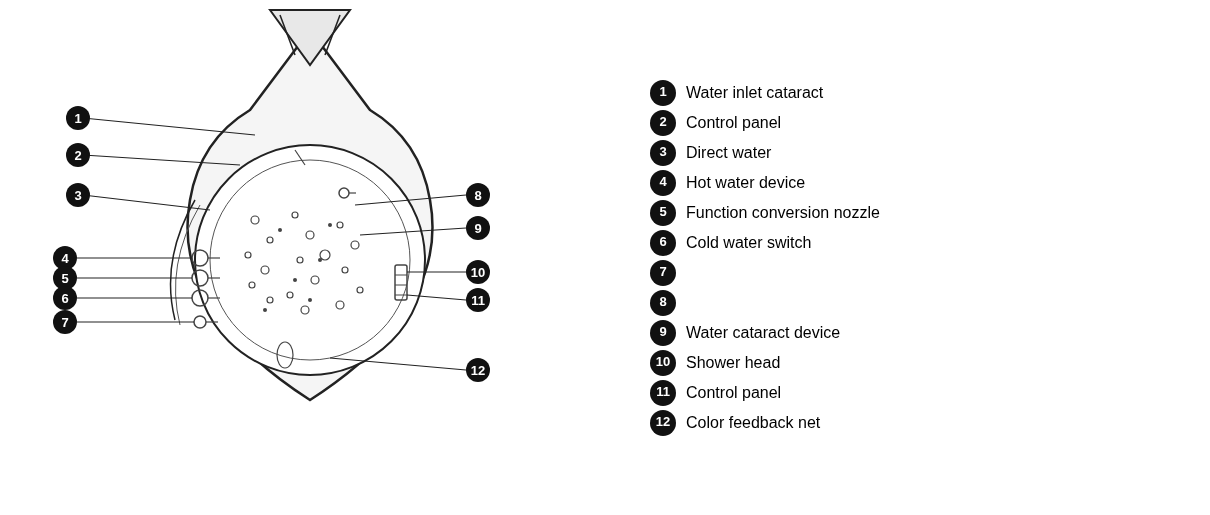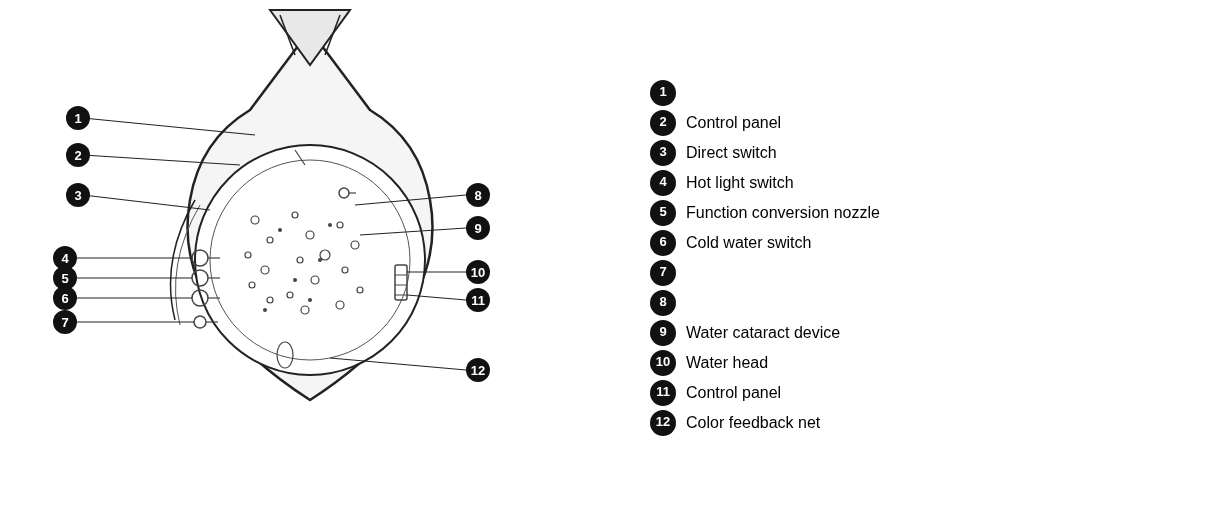--- a/index.html
+++ b/index.html
@@ -177,32 +177,33 @@
       <circle cx="478" cy="370" r="12" fill="#111"></circle>
       <text x="478" y="375" text-anchor="middle" fill="white" font-size="13" font-weight="bold" font-family="Arial">12</text>
       <line x1="466" y1="370" x2="330" y2="358" stroke="#222" stroke-width="1.2"></line>
 
     </svg>
   </div>
 
   <div class="legend-section">
   <div class="legend-item">
         <div class="badge">1</div>
+        <span>Water inlet cataract</span>
       </div>
       <div class="legend-item">
         <div class="badge">2</div>
         <span>Control panel</span>
       </div>
       <div class="legend-item">
         <div class="badge">3</div>
-        <span>Direct switch</span>
+        <span>Direct water</span>
       </div>
       <div class="legend-item">
         <div class="badge">4</div>
-        <span>Hot light switch</span>
+        <span>Hot water device</span>
       </div>
       <div class="legend-item">
         <div class="badge">5</div>
         <span>Function conversion nozzle</span>
       </div>
       <div class="legend-item">
         <div class="badge">6</div>
         <span>Cold water switch</span>
       </div>
       <div class="legend-item">
@@ -210,21 +211,21 @@
       </div>
       <div class="legend-item">
         <div class="badge">8</div>
       </div>
       <div class="legend-item">
         <div class="badge">9</div>
         <span>Water cataract device</span>
       </div>
       <div class="legend-item">
         <div class="badge">10</div>
-        <span>Water head</span>
+        <span>Shower head</span>
       </div>
       <div class="legend-item">
         <div class="badge">11</div>
         <span>Control panel</span>
       </div>
       <div class="legend-item">
         <div class="badge">12</div>
         <span>Color feedback net</span>
       </div>
     </div>

